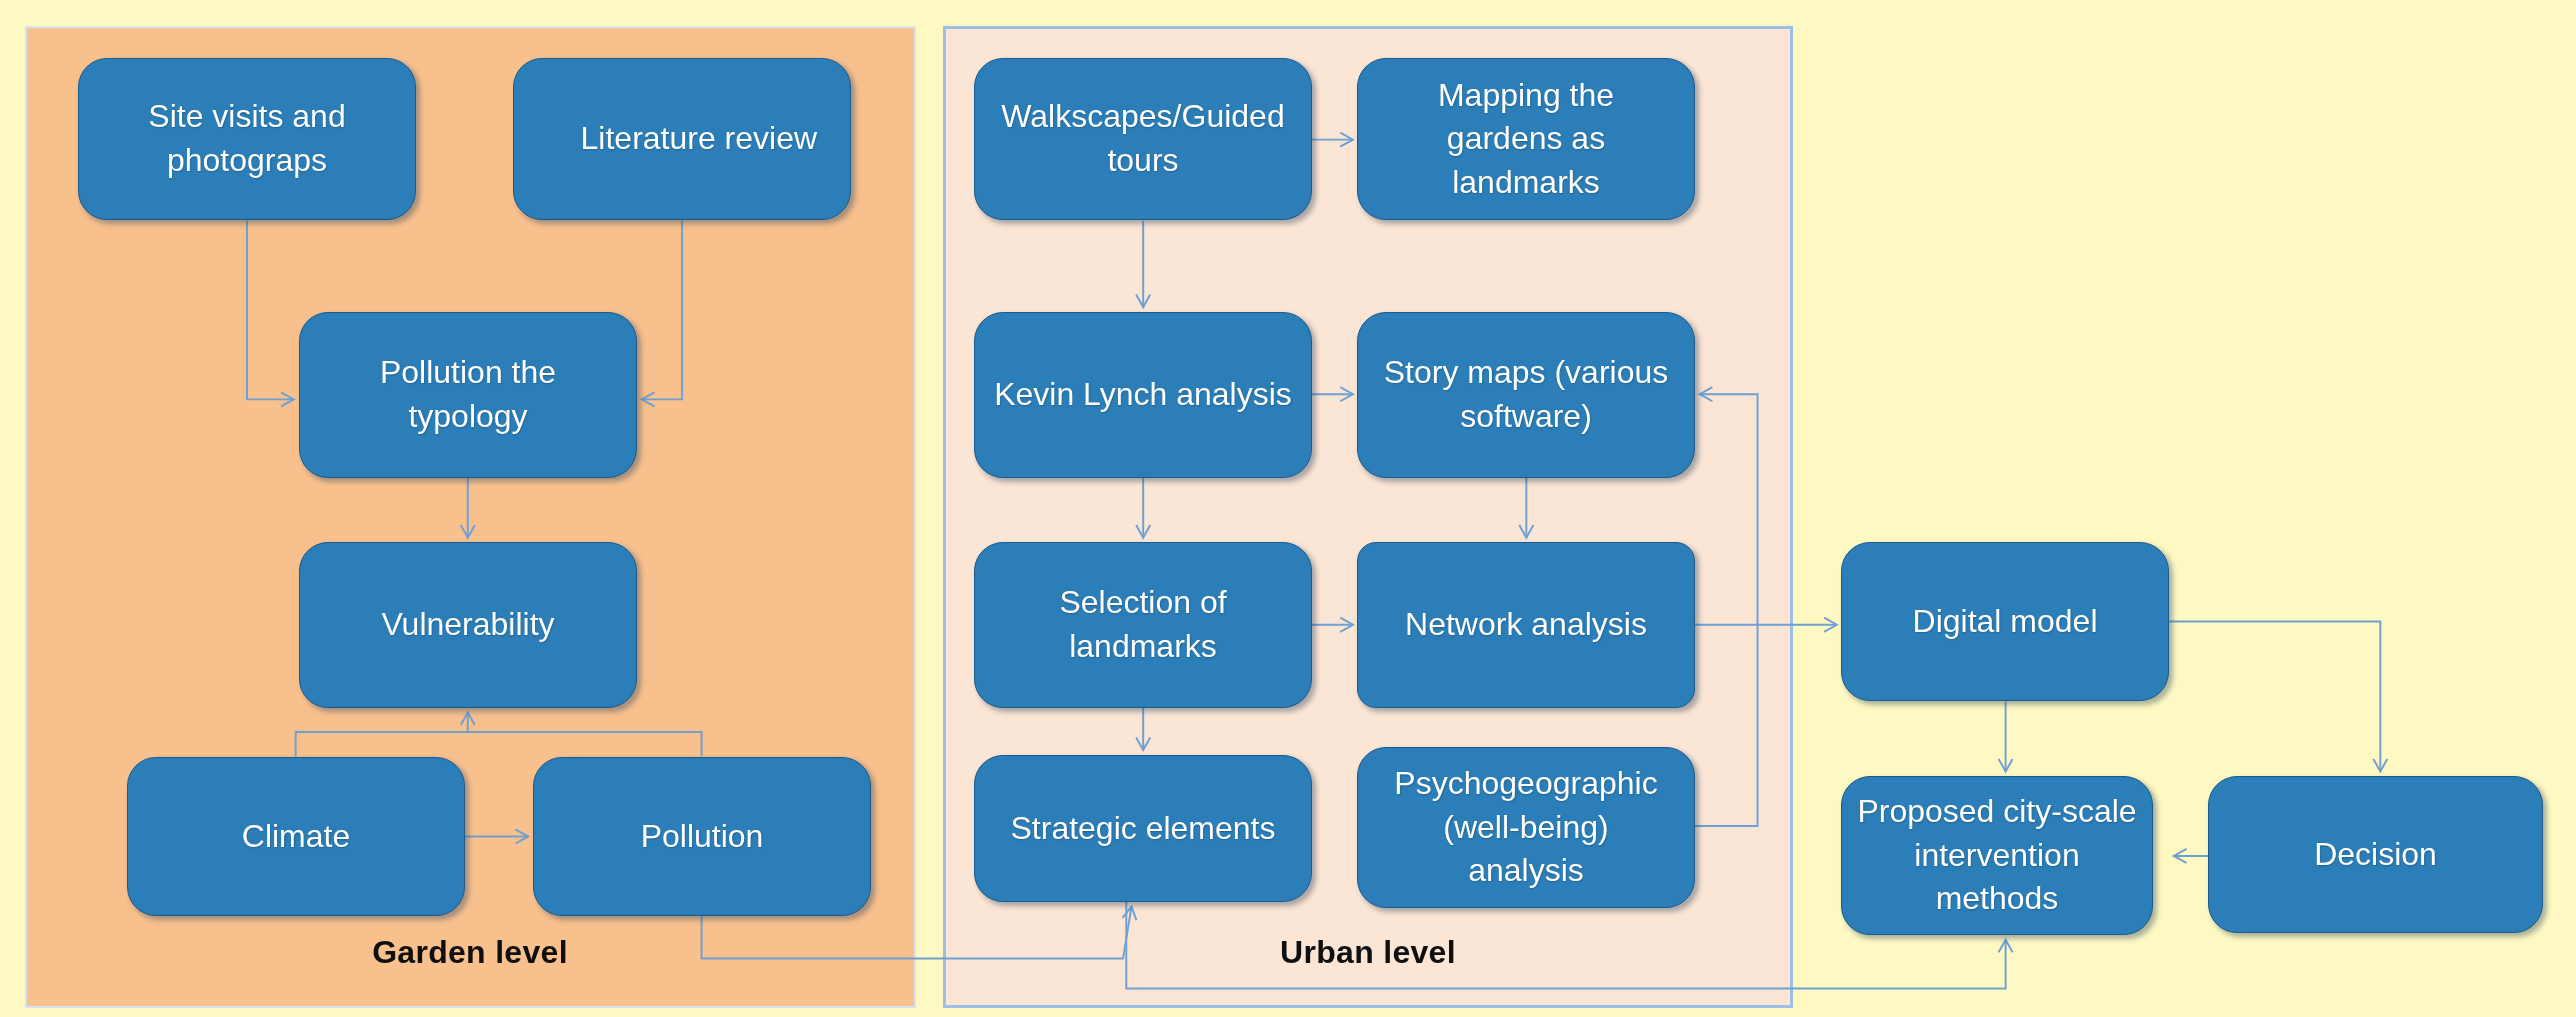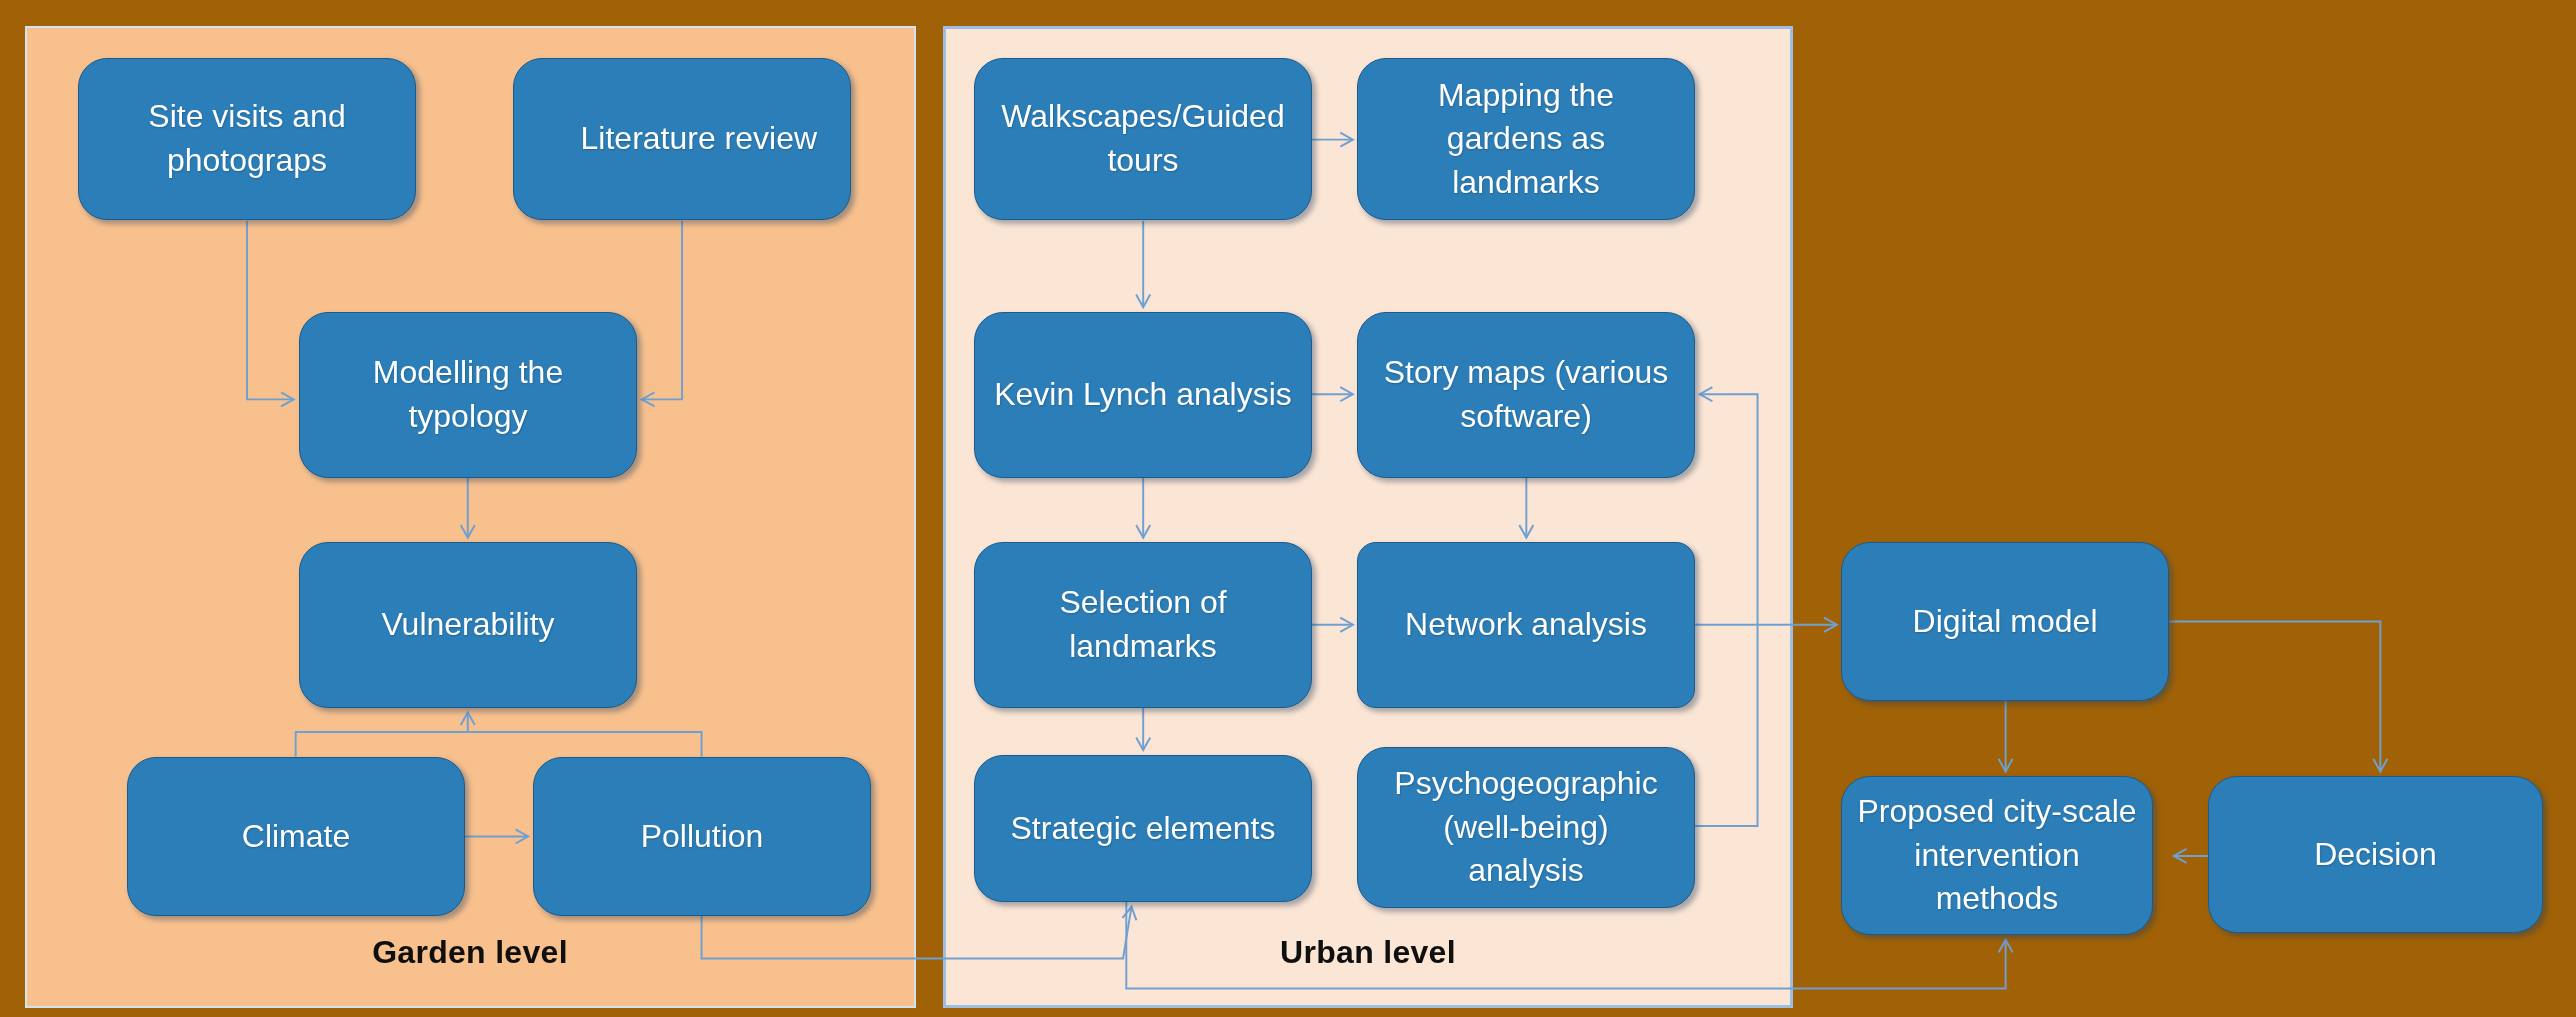--- a/index.html
+++ b/index.html
@@ -1,17 +1,17 @@
 <!DOCTYPE html>
 <html style="--node-fill: #2C7EB8; --node-border: #1B5A8C; --node-text: #FFFFFF; --garden-fill: #F8C08D; --garden-border: #D4E2F2; --urban-fill: #FBE5D4; --urban-border: #9CC0E4; --connector: #6FA0D2; --label-color: #0F0F0F;font-size:10.4px"><head>
 <meta charset="utf-8">
 <style>
   html,body{margin:0;padding:0;background:#ffffff;}
   body{font-family:"Liberation Sans","DejaVu Sans",sans-serif;}
-  #stage{position:relative;width:2576px;height:1017px;background:#a16207;overflow:hidden;}
+  #stage{position:relative;width:2576px;height:1017px;background:#fef9c3;overflow:hidden;}
 
   .panel{position:absolute;box-sizing:border-box;}
   #p-garden{left:25px;top:26px;width:891px;height:982px;
     background:var(--garden-fill,#F8C08D);border:2.6px solid var(--garden-border,#D4E2F2);}
   #p-urban{left:943px;top:26px;width:850px;height:982px;
     background:var(--urban-fill,#FBE5D4);border:3.2px solid var(--urban-border,#9CC0E4);}
 
   .panel-label{position:absolute;width:390px;text-align:center;
     font-size:32px;font-weight:bold;color:var(--label-color,#0f0f0f);letter-spacing:0.3px;}
   #lbl-garden{left:275px;top:934px;}
@@ -82,21 +82,21 @@
     <path d="M2610 962 L2828 962" marker-end="url(#arw)"></path>
     <path d="M2610 1272 L2706 1272 L2706 607 L2617 607" marker-end="url(#arw)"></path>
     <path d="M3088 1080 L3088 1188" marker-end="url(#arw)"></path>
     <path d="M3340 957 L3665 957 L3665 1188" marker-end="url(#arw)"></path>
     <path d="M3400 1318 L3347 1318" marker-end="url(#arw)"></path>
   </svg>
 
   <div class="node" id="n-site">Site visits and
 photograps</div>
   <div class="node" id="n-lit">Literature review</div>
-  <div class="node" id="n-mod">Modelling the
+  <div class="node" id="n-mod">Pollution the
 typology</div>
   <div class="node" id="n-vul">Vulnerability</div>
   <div class="node" id="n-cli">Climate</div>
   <div class="node" id="n-pol">Pollution</div>
 
   <div class="node" id="n-walk">Walkscapes/Guided
 tours</div>
   <div class="node" id="n-map">Mapping the
 gardens as
 landmarks</div>

